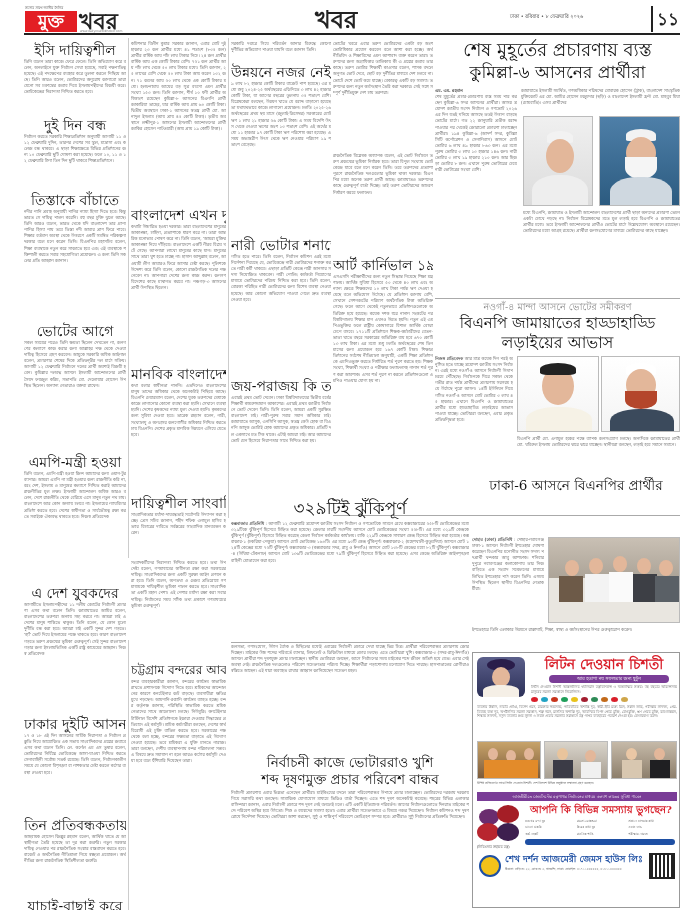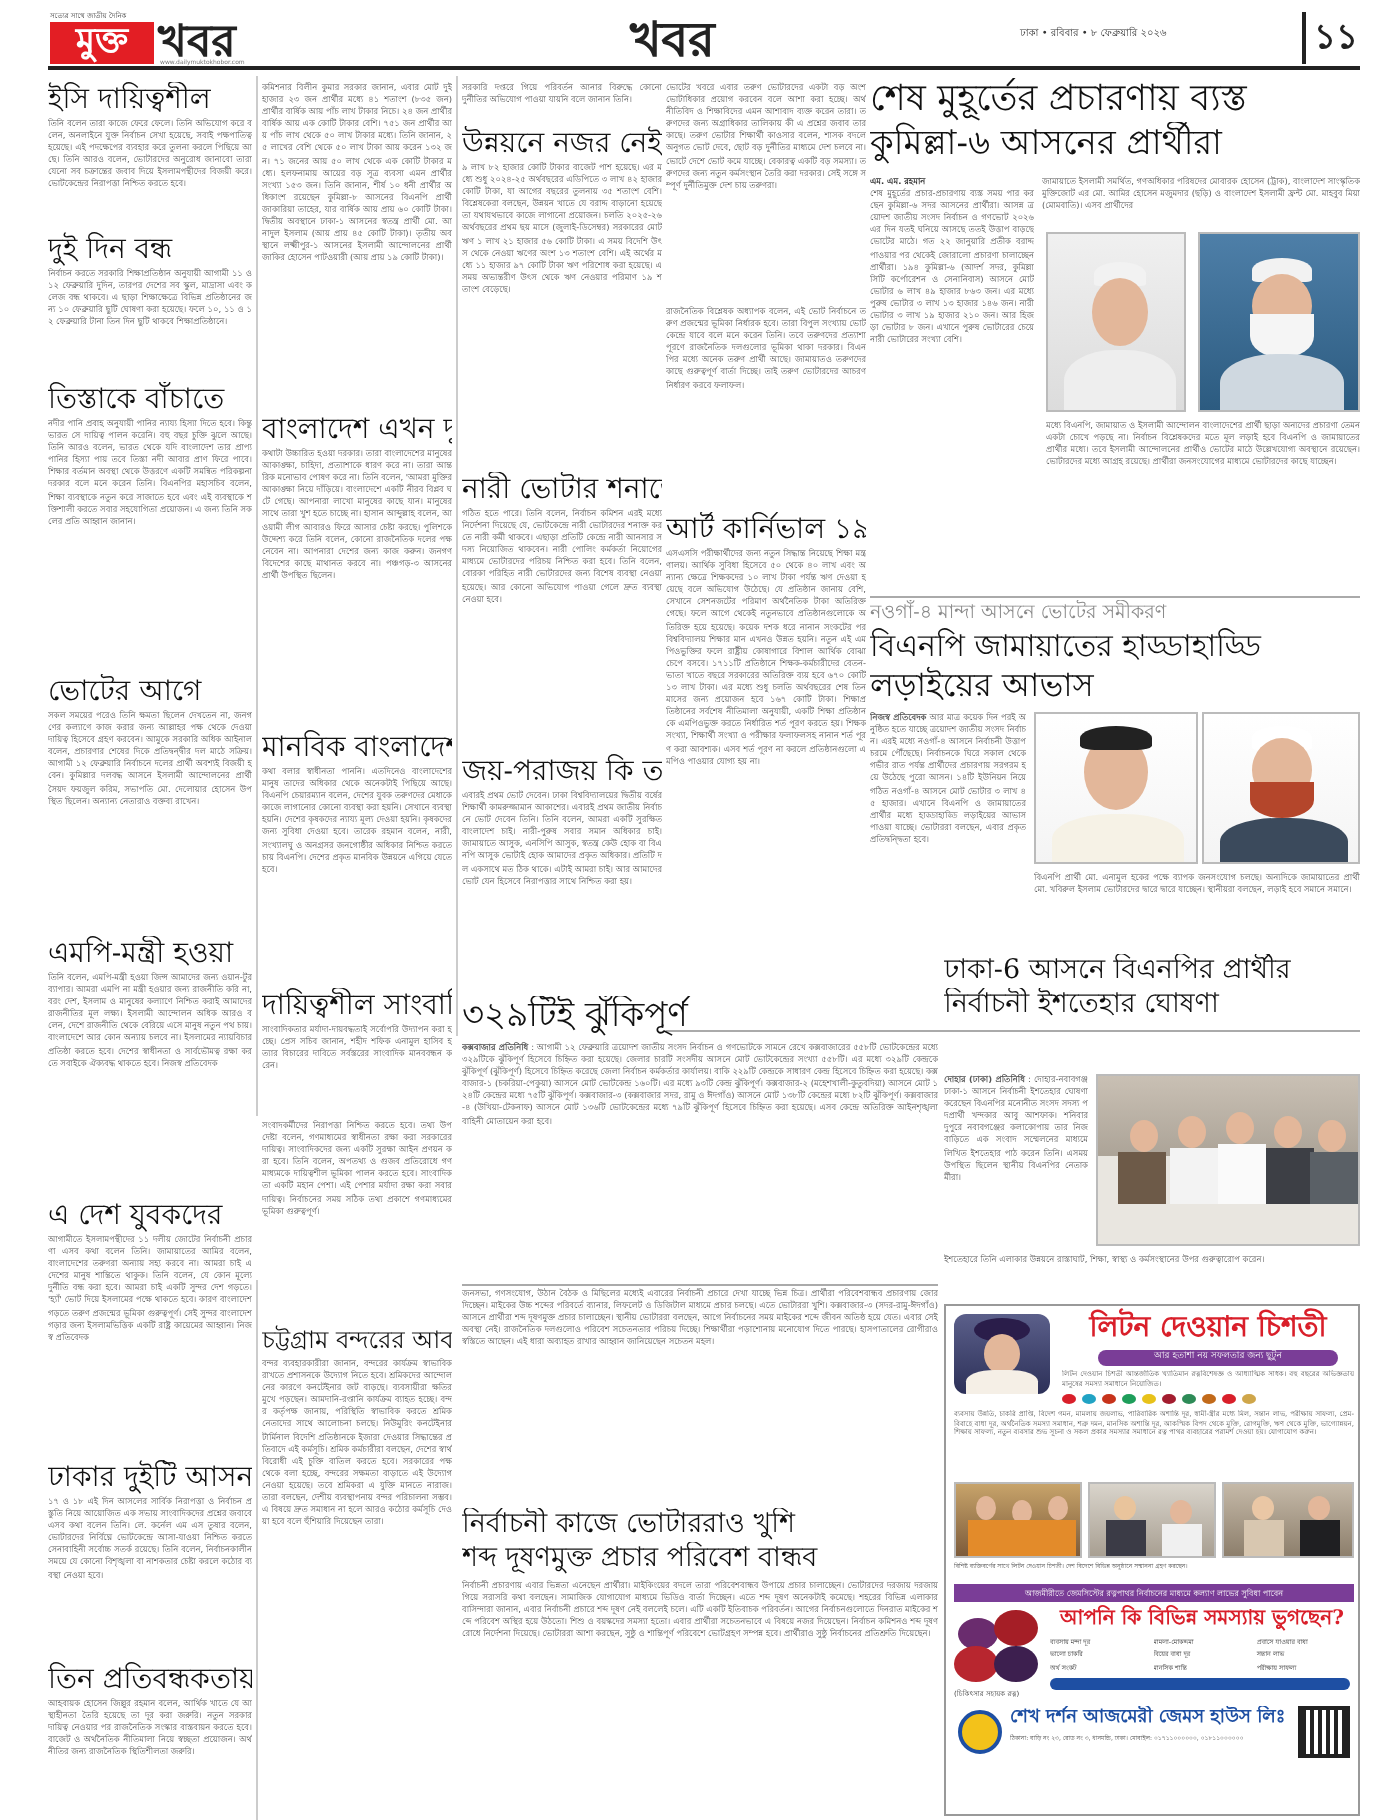--- a/index.html
+++ b/index.html
@@ -1,20 +1,20 @@
 <!DOCTYPE html>
 <html><head>
 <meta charset="utf-8">
 <style>
   *{box-sizing:border-box;margin:0;padding:0}
   html,body{width:700px;height:910px;overflow:hidden;background:#fff}
   body{font-family:"DejaVu Sans",sans-serif;color:#222;position:relative}
   .abs{position:absolute}
   .txt{font-size:4.2px;line-height:6.1px;color:#555;text-align:justify;overflow:hidden;word-break:break-all}
-  .hl{font-family:"DejaVu Serif",serif;text-align:left;color:#111;white-space:nowrap;overflow:hidden}
+  .hl{font-family:"DejaVu Serif",serif;text-align:center;color:#111;white-space:nowrap;overflow:hidden}
   .hl-s{font-size:14px;line-height:18px}
   .rule{background:#222}
   .photo{background:linear-gradient(#d8dde2,#b8c2cb);border:1px solid #bbb;overflow:hidden}
   .face{position:absolute;border-radius:50%;background:#e3b79a}
   .cap{background:#f2f2f2;border-radius:50% 50% 10% 10%;position:absolute}
   .beard{position:absolute;background:#f5f5f5;border-radius:0 0 50% 50%}
   .vsep{position:absolute;width:1px;background:#ccc}
 </style>
 </head>
 <body>
@@ -35,21 +35,21 @@
 <div class="vsep" style="left:228px;top:38px;height:480px"></div>
 <div class="vsep" style="left:128px;top:640px;height:270px"></div>
 
 <div class="abs" style="left:24px;top:38px;width:102px;height:870px">
   <div class="hl hl-s" style="margin-top:3px">ইসি দায়িত্বশীল</div>
   <div class="txt" style="height:54px">তিনি বলেন তারা কাজে ফেরে ফেলে। তিনি অভিযোগ করে বলেন, অনলাইনে যুক্ত নির্বাচন সেখা হয়েছে, সবাই পক্ষপাতিত্ব হয়েছে। এই পদক্ষেপের ব্যবহার করে তুলনা করলে পিছিয়ে আছে। তিনি আরও বলেন, ভোটারদের অনুরোধ জানাবো তারা যেনো সব চক্রান্তের জবাব দিয়ে ইসলামপন্থীদের বিজয়ী করে। ভোটকেন্দ্রের নিরাপত্তা নিশ্চিত করতে হবে।</div>
   <div class="hl hl-s" style="margin-top:3px">দুই দিন বন্ধ</div>
   <div class="txt" style="height:54px">নির্বাচন করতে সরকারি শিক্ষাপ্রতিষ্ঠান অনুযায়ী আগামী ১১ ও ১২ ফেব্রুয়ারি দুদিন, তারপর দেশের সব স্কুল, মাদ্রাসা এবং কলেজ বন্ধ থাকবে। এ ছাড়া শিক্ষাক্ষেত্রে বিভিন্ন প্রতিষ্ঠানের জন্য ১০ ফেব্রুয়ারি ছুটি ঘোষণা করা হয়েছে। ফলে ১০, ১১ ও ১২ ফেব্রুয়ারি টানা তিন দিন ছুটি থাকবে শিক্ষাপ্রতিষ্ঠানে।</div>
   <div class="hl hl-s" style="margin-top:3px">তিস্তাকে বাঁচাতে</div>
   <div class="txt" style="height:110px">নদীর পানি প্রবাহ অনুযায়ী পানির ন্যায্য হিস্যা দিতে হবে। কিন্তু ভারত সে দায়িত্ব পালন করেনি। বহু বছর চুক্তি ঝুলে আছে। তিনি আরও বলেন, ভারত থেকে যদি বাংলাদেশ তার প্রাপ্য পানির হিস্যা পায় তবে তিস্তা নদী আবার প্রাণ ফিরে পাবে। শিক্ষার বর্তমান অবস্থা থেকে উত্তরণে একটি সমন্বিত পরিকল্পনা দরকার বলে মনে করেন তিনি। বিএনপির মহাসচিব বলেন, শিক্ষা ব্যবস্থাকে নতুন করে সাজাতে হবে এবং এই ব্যবস্থাকে শক্তিশালী করতে সবার সহযোগিতা প্রয়োজন। এ জন্য তিনি সকলের প্রতি আহ্বান জানান।</div>
-  <div class="hl hl-s" style="margin-top:18px">ভোটের আগে</div>
+  <div class="hl hl-s" style="margin-top:3px">ভোটের আগে</div>
   <div class="txt" style="height:110px">সকল সময়ের পরেও তিনি ক্ষমতা ছিলেন দেখতেন না, জনগণের কল্যাণে কাজ করার জন্য আল্লাহর পক্ষ থেকে দেওয়া দায়িত্ব হিসেবে গ্রহণ করবেন। আমুকে সরকারি অধিক আইনাল বলেন, প্রচারণার শেষের দিকে প্রতিদ্বন্দ্বীর দল মাঠে সক্রিয়। আগামী ১২ ফেব্রুয়ারি নির্বাচনে দলের প্রার্থী অবশ্যই বিজয়ী হবেন। কুমিল্লার দলবদ্ধ আসনে ইসলামী আন্দোলনের প্রার্থী সৈয়দ ফয়জুল করিম, সভাপতি মো. দেলোয়ার হোসেন উপস্থিত ছিলেন। অন্যান্য নেতারাও বক্তব্য রাখেন।</div>
   <div class="hl hl-s" style="margin-top:3px">এমপি-মন্ত্রী হওয়া</div>
   <div class="txt" style="height:110px">তিনি বলেন, এমপি-মন্ত্রী হওয়া জিন্স আমাদের জন্য ওয়ান-টুর ব্যাপার। আমরা এমপি না মন্ত্রী হওয়ার জন্য রাজনীতি করি না, বরং দেশ, ইসলাম ও মানুষের কল্যাণে নিশ্চিত করাই আমাদের রাজনীতির মূল লক্ষ্য। ইসলামী আন্দোলন অধিক আরও বলেন, দেশে রাজনীতি থেকে বেরিয়ে এসে মানুষ নতুন পথ চায়। বাংলাদেশে আর কোন অন্যায় চলবে না। ইসলামের ন্যায়বিচার প্রতিষ্ঠা করতে হবে। দেশের স্বাধীনতা ও সার্বভৌমত্ব রক্ষা করতে সবাইকে ঐক্যবদ্ধ থাকতে হবে। নিজস্ব প্রতিবেদক</div>
   <div class="hl hl-s" style="margin-top:3px">এ দেশ যুবকদের</div>
   <div class="txt" style="height:110px">আগামীতে ইসলামপন্থীদের ১১ দলীয় জোটের নির্বাচনী প্রচারণা এসব কথা বলেন তিনি। জামায়াতের আমির বলেন, বাংলাদেশের তরুণরা অন্যায় সহ্য করবে না। আমরা চাই এদেশের মানুষ শান্তিতে থাকুক। তিনি বলেন, যে কোন মূল্যে দুর্নীতি বন্ধ করা হবে। আমরা চাই একটি সুন্দর দেশ গড়তে। 'হ্যাঁ' ভোট দিয়ে ইসলামের পক্ষে থাকতে হবে। কারণ বাংলাদেশ গড়তে তরুণ প্রজন্মের ভূমিকা গুরুত্বপূর্ণ। সেই সুন্দর বাংলাদেশ গড়ার জন্য ইসলামভিত্তিক একটি রাষ্ট্র কায়েমের আহ্বান। নিজস্ব প্রতিবেদক</div>
   <div class="hl hl-s" style="margin-top:3px">ঢাকার দুইটি আসন</div>
   <div class="txt" style="height:80px">১৭ ও ১৮ এই দিন আসলের সার্বিক নিরাপত্তা ও নির্বাচন প্রস্তুতি নিয়ে আয়োজিত এক সভায় সাংবাদিকদের প্রশ্নের জবাবে এসব কথা বলেন তিনি। লে. কর্নেল এম এস তুষার বলেন, ভোটারদের নির্বিঘ্নে ভোটকেন্দ্রে আসা-যাওয়া নিশ্চিত করতে সেনাবাহিনী সর্বোচ্চ সতর্ক রয়েছে। তিনি বলেন, নির্বাচনকালীন সময়ে যে কোনো বিশৃঙ্খলা বা নাশকতার চেষ্টা করলে কঠোর ব্যবস্থা নেওয়া হবে।</div>
   <div class="hl hl-s" style="margin-top:3px">তিন প্রতিবন্ধকতায় গতি</div>
   <div class="txt" style="height:60px">আহবায়ক হোসেন জিল্লুর রহমান বলেন, আর্থিক খাতে যে আস্থাহীনতা তৈরি হয়েছে তা দূর করা জরুরি। নতুন সরকার দায়িত্ব নেওয়ার পর রাজনৈতিক সংস্কার বাস্তবায়ন করতে হবে। বাজেট ও অর্থনৈতিক নীতিমালা নিয়ে স্বচ্ছতা প্রয়োজন। অর্থনীতির জন্য রাজনৈতিক স্থিতিশীলতা জরুরি।</div>
   <div class="hl hl-s" style="margin-top:3px">যাচাই-বাছাই করে</div>
@@ -130,21 +130,20 @@
     <div class="abs" style="left:8px;top:52px;width:64px;height:26px;background:#3b4a5c;border-radius:45% 45% 0 0"></div>
   </div>
   <div class="abs" style="left:82px;top:136px;width:163px">
     <div class="txt" style="height:38px">বিএনপি প্রার্থী মো. এনামুল হকের পক্ষে ব্যাপক জনসংযোগ চলছে। অন্যদিকে জামায়াতের প্রার্থী মো. খবিরুল ইসলাম ভোটারদের দ্বারে দ্বারে যাচ্ছেন। স্থানীয়রা বলছেন, লড়াই হবে সমানে সমানে।</div>
   </div>
 </div>
 
 <div class="abs" style="left:333px;top:515px;width:347px;height:1px;background:#aaa"></div>
 <div class="abs" style="left:472px;top:507px;width:208px;height:140px">
   <div class="hl" style="font-size:13.5px;line-height:17px;margin-top:-30px">ঢাকা-6 আসনে বিএনপির প্রার্থীর</div>
-  <div class="hl" style="font-size:13.5px;line-height:17px">নির্বাচনী ইশতেহার ঘোষণা</div>
   <div class="abs" style="left:0;top:30px;width:72px">
     <div class="txt" style="height:100px"><b>দোহার (ঢাকা) প্রতিনিধি</b> : দোহার-নবাবগঞ্জ ঢাকা-১ আসনে নির্বাচনী ইশতেহার ঘোষণা করেছেন বিএনপির মনোনীত সংসদ সদস্য পদপ্রার্থী খন্দকার আবু আশফাক। শনিবার দুপুরে নবাবগঞ্জের কলাকোপায় তার নিজ বাড়িতে এক সংবাদ সম্মেলনের মাধ্যমে লিখিত ইশতেহার পাঠ করেন তিনি। এসময় উপস্থিত ছিলেন স্থানীয় বিএনপির নেতাকর্মীরা।</div>
   </div>
   <div class="abs photo" style="left:76px;top:30px;width:132px;height:86px;background:linear-gradient(#c9c0b4,#8c8478)">
     <div class="abs" style="left:0;top:40px;width:132px;height:46px;background:#e9e6e0"></div>
     <div class="face" style="left:16px;top:22px;width:14px;height:16px"></div>
     <div class="face" style="left:40px;top:20px;width:14px;height:16px"></div>
     <div class="face" style="left:64px;top:18px;width:14px;height:16px"></div>
     <div class="face" style="left:88px;top:20px;width:14px;height:16px"></div>
     <div class="face" style="left:110px;top:22px;width:14px;height:16px"></div>

